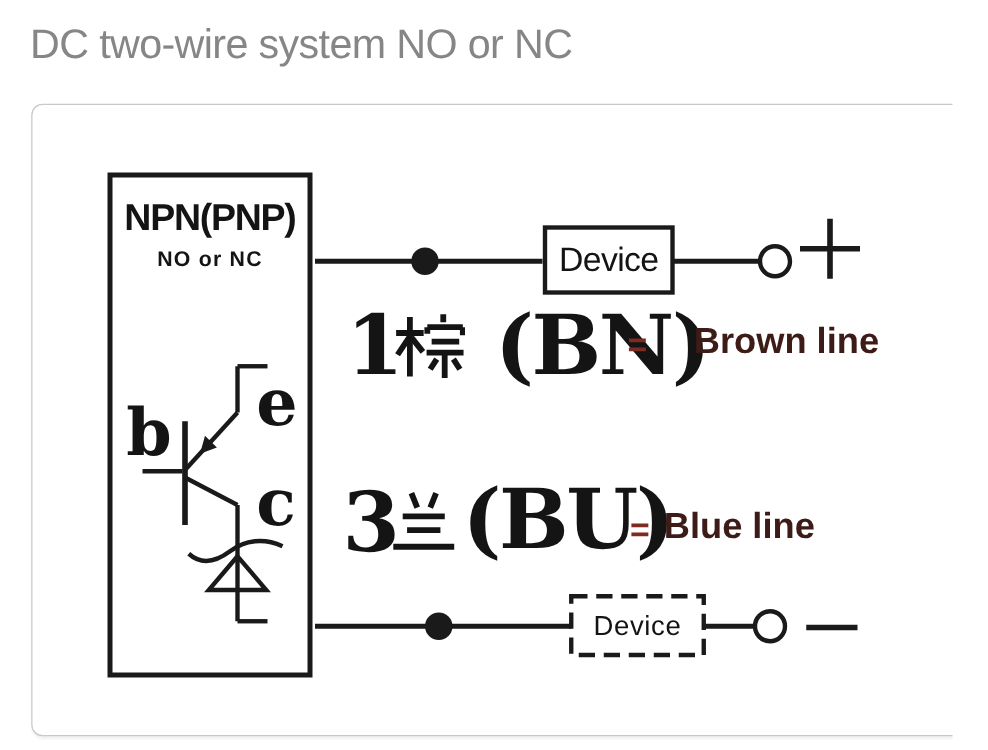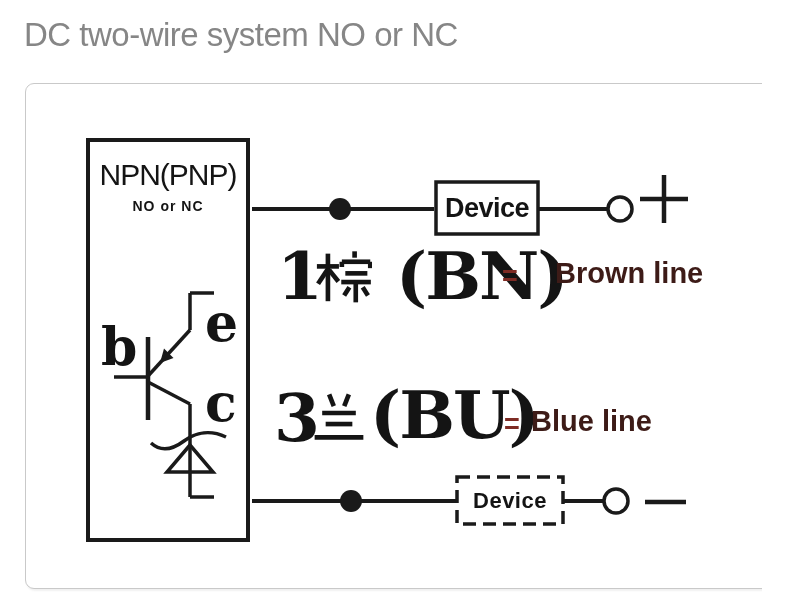--- a/index.html
+++ b/index.html
@@ -17,27 +17,27 @@
   .w4{stroke:var(--line);stroke-width:4;fill:none;}
   .w45{stroke:var(--line);stroke-width:4.5;fill:none;}
   .dotf{fill:var(--line);stroke:none;}
   .boxr{stroke:var(--line);stroke-width:4;fill:#fff;}
   .devr{stroke:var(--line);stroke-width:3.5;fill:#fff;}
   .devd{stroke:var(--line);stroke-width:3.5;fill:#fff;stroke-dasharray:13 7;}
   .term{stroke:var(--line);stroke-width:3.5;fill:#fff;}
   .tri{stroke:var(--line);stroke-width:3.5;fill:none;}
   .arrowf{fill:var(--line);stroke:none;}
   .txt{position:absolute;color:var(--ink);line-height:1;white-space:nowrap;}
-  .npn1{left:88px;top:160px;width:160px;text-align:center;font-weight:normal;font-size:30px;letter-spacing:-1px;}
-  .npn2{left:88px;top:199px;width:160px;text-align:center;font-weight:bold;font-size:14px;letter-spacing:1px;}
+  .npn1{left:88px;top:160px;width:160px;text-align:center;font-weight:bold;font-size:30px;letter-spacing:-1px;}
+  .npn2{left:88px;top:199px;width:160px;text-align:center;font-weight:bold;font-size:17px;letter-spacing:1px;}
   .serifchar{font-family:"DejaVu Serif",serif;font-weight:bold;font-size:52px;}
   .lbl-b{left:101px;top:321px;}
   .lbl-e{left:205px;top:297px;}
   .lbl-c{left:205px;top:377px;}
-  .dev{position:absolute;display:flex;align-items:center;justify-content:center;color:var(--ink);font-weight:bold;}
+  .dev{position:absolute;display:flex;align-items:center;justify-content:center;color:var(--ink);font-weight:normal;}
   .dev1{left:436px;top:182px;width:102px;height:52px;font-size:27px;letter-spacing:-0.5px;}
   .dev2{left:457px;top:477px;width:106px;height:47px;font-size:22px;letter-spacing:0.5px;}
   .bigserif{font-family:"DejaVu Serif",serif;font-weight:bold;font-size:66px;letter-spacing:-2px;}
   .num1{left:277px;top:243px;}
   .code1{left:396px;top:243px;}
   .num2{left:274px;top:385px;}
   .code2{left:370px;top:382px;text-align:center;}
   .hanzi{position:absolute;}
   .hanzi path{stroke:var(--ink);stroke-width:8;fill:none;stroke-linecap:butt;}
   .hz1{left:314px;top:249px;}

